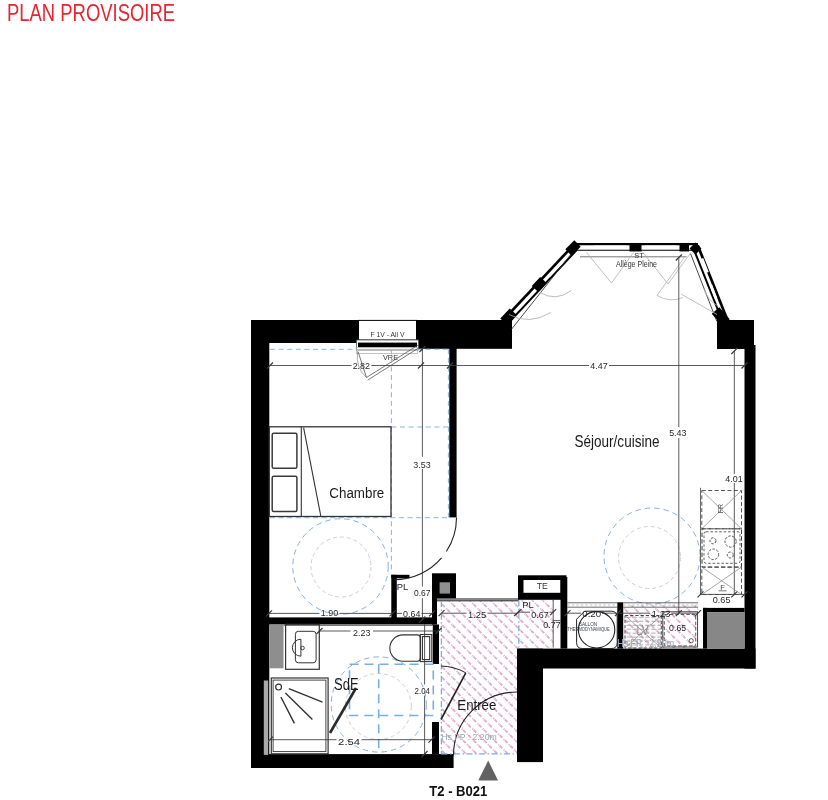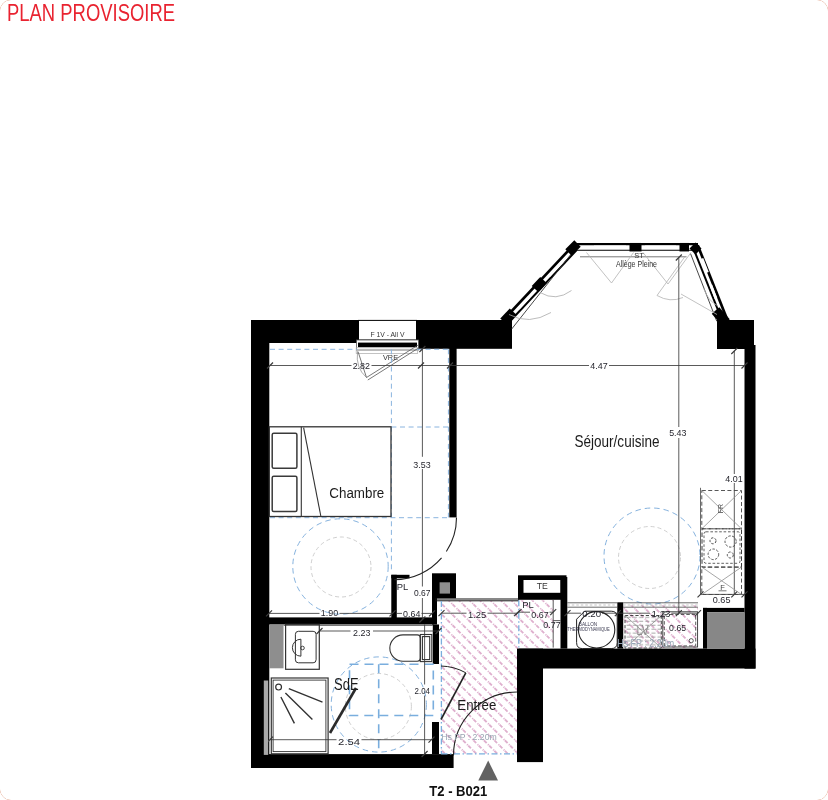--- a/index.html
+++ b/index.html
@@ -1,17 +1,17 @@
 <!DOCTYPE html>
 <html><head>
 <meta charset="utf-8">
 <style>
   html,body{margin:0;padding:0;background:#fff;}
   .page{position:relative;width:828px;height:800px;background:#c2410c;overflow:hidden;
-        font-family:"Liberation Sans", sans-serif;border-radius:11px;}
+        font-family:"Liberation Sans", sans-serif;}
   svg text{font-family:"Liberation Sans", sans-serif;}
   .dim{fill:#26262e;font-size:9.4px;}
   .lbl{fill:#1c1c1c;}
   .tiny{fill:#343434;}
 </style>
 </head>
 <body>
 <div class="page">
 <svg width="828" height="800" viewBox="0 0 828 800">
 <defs>

